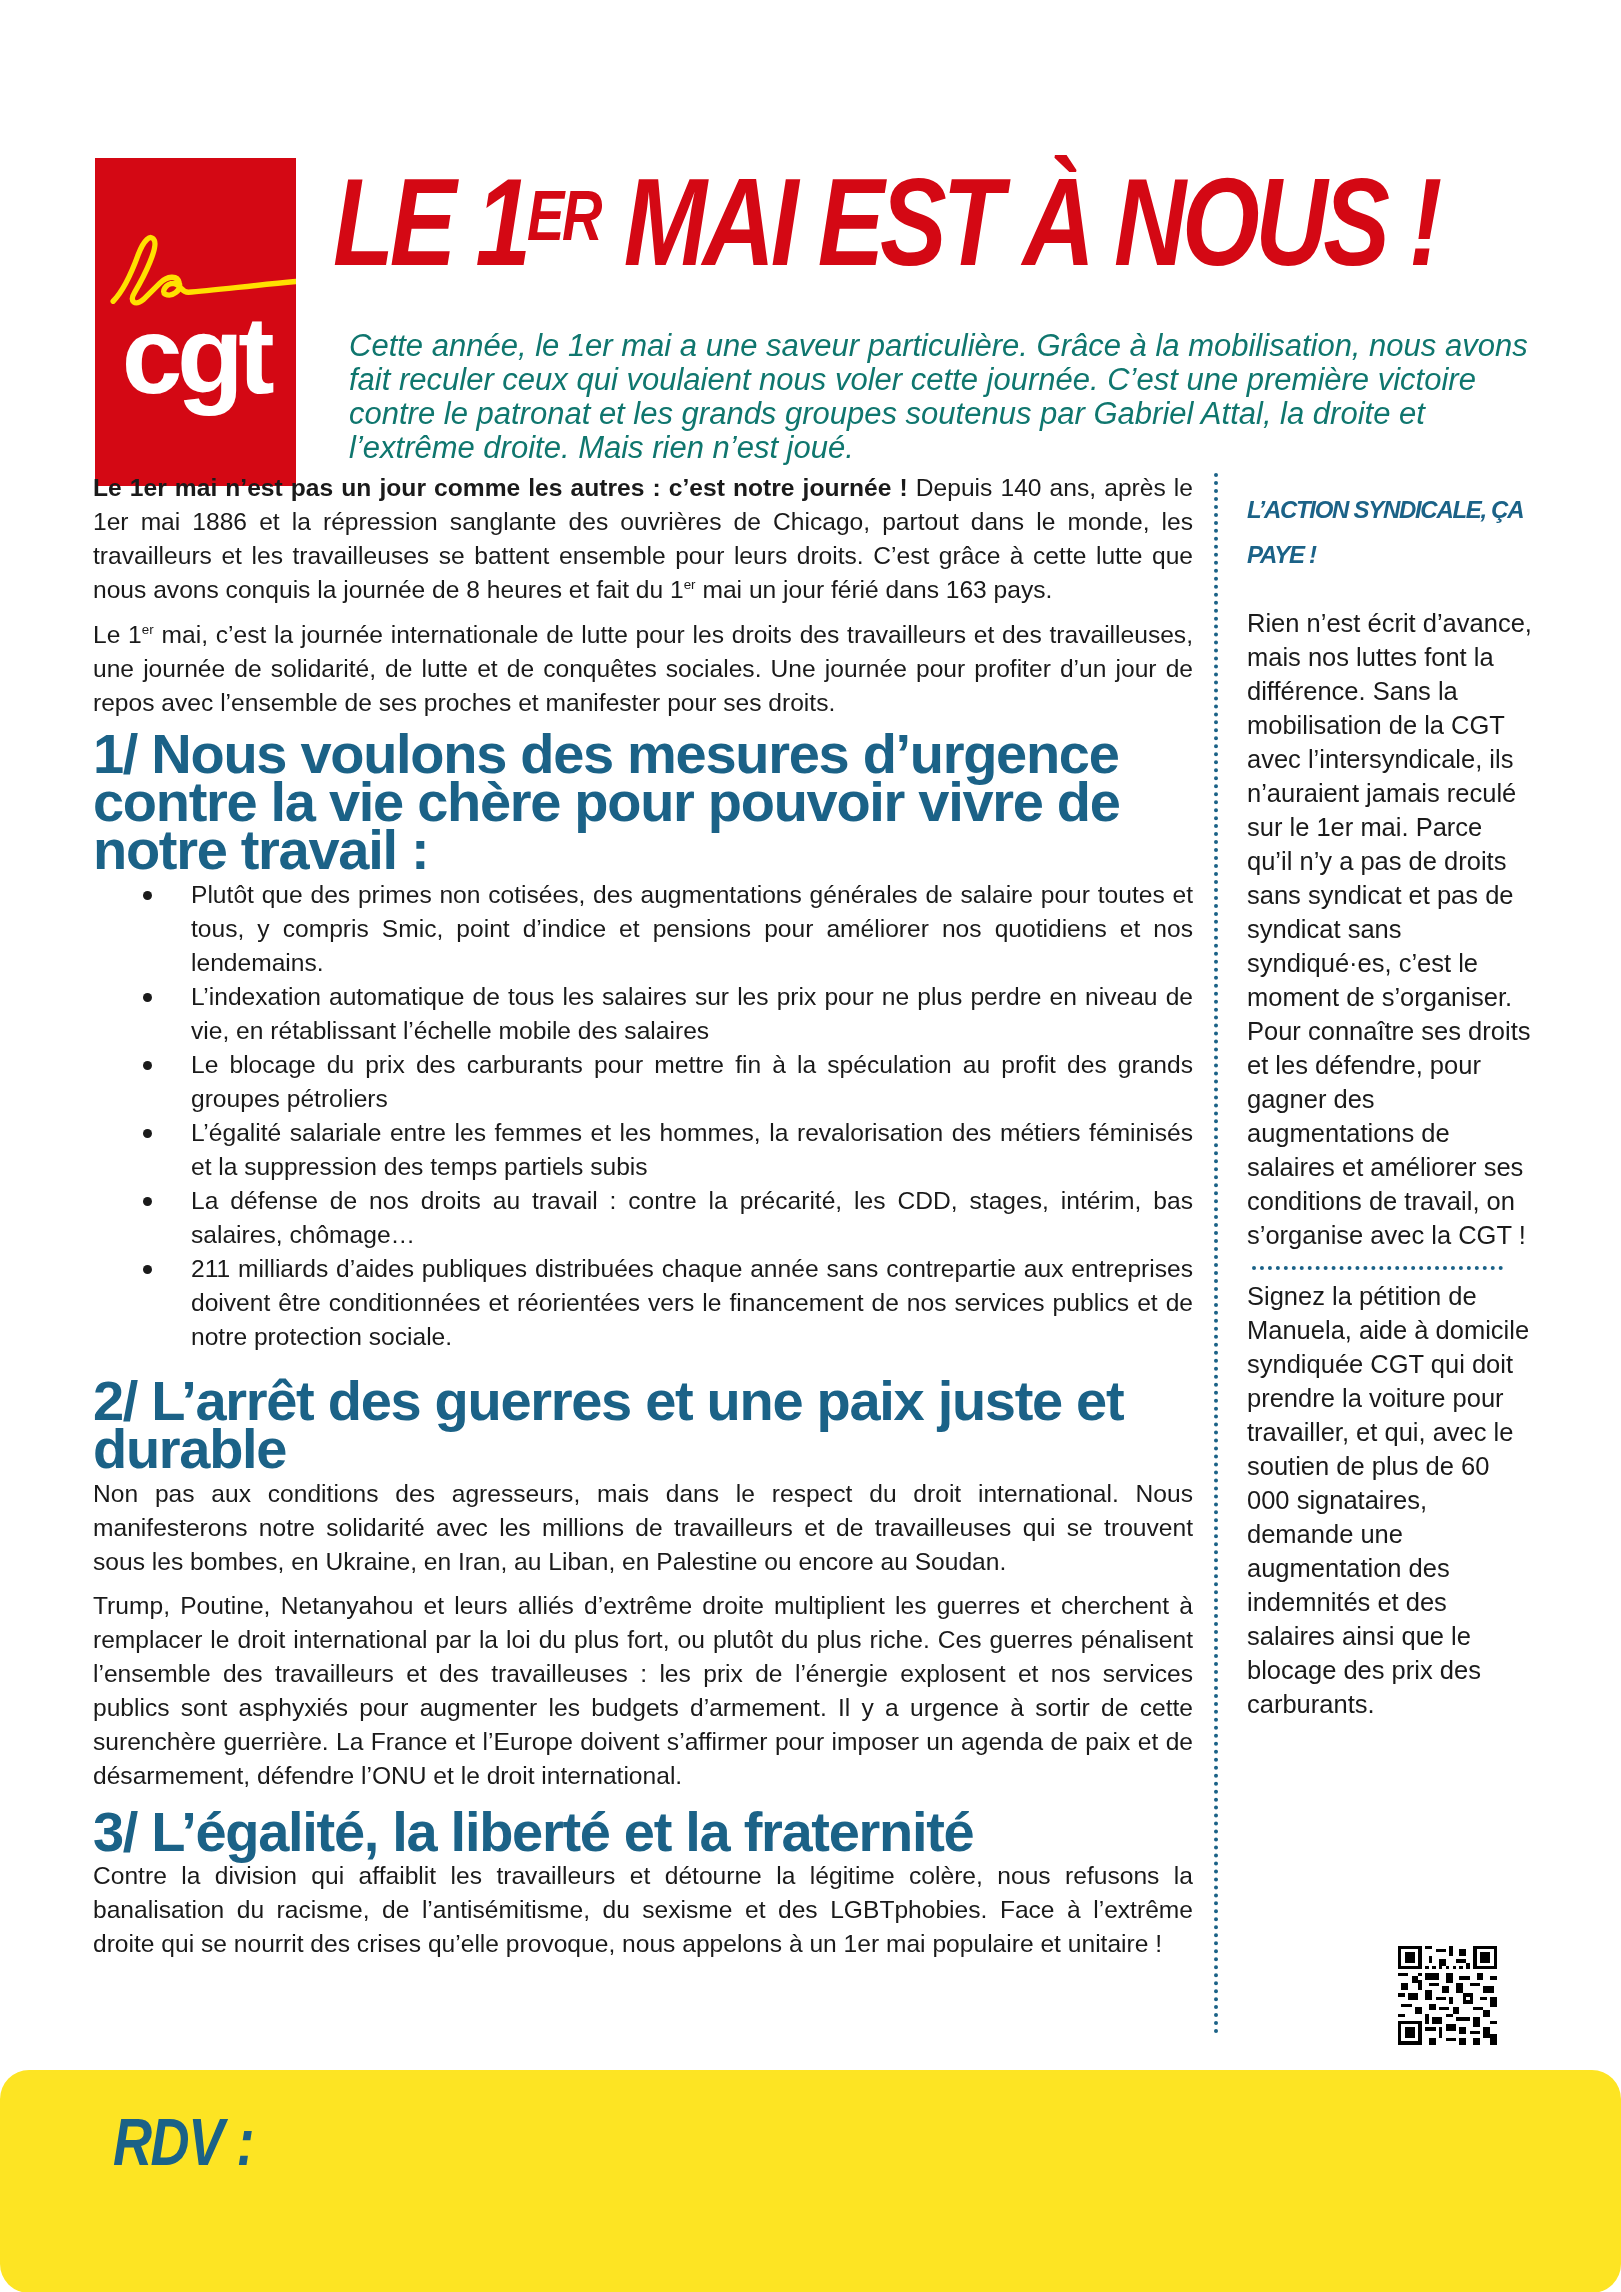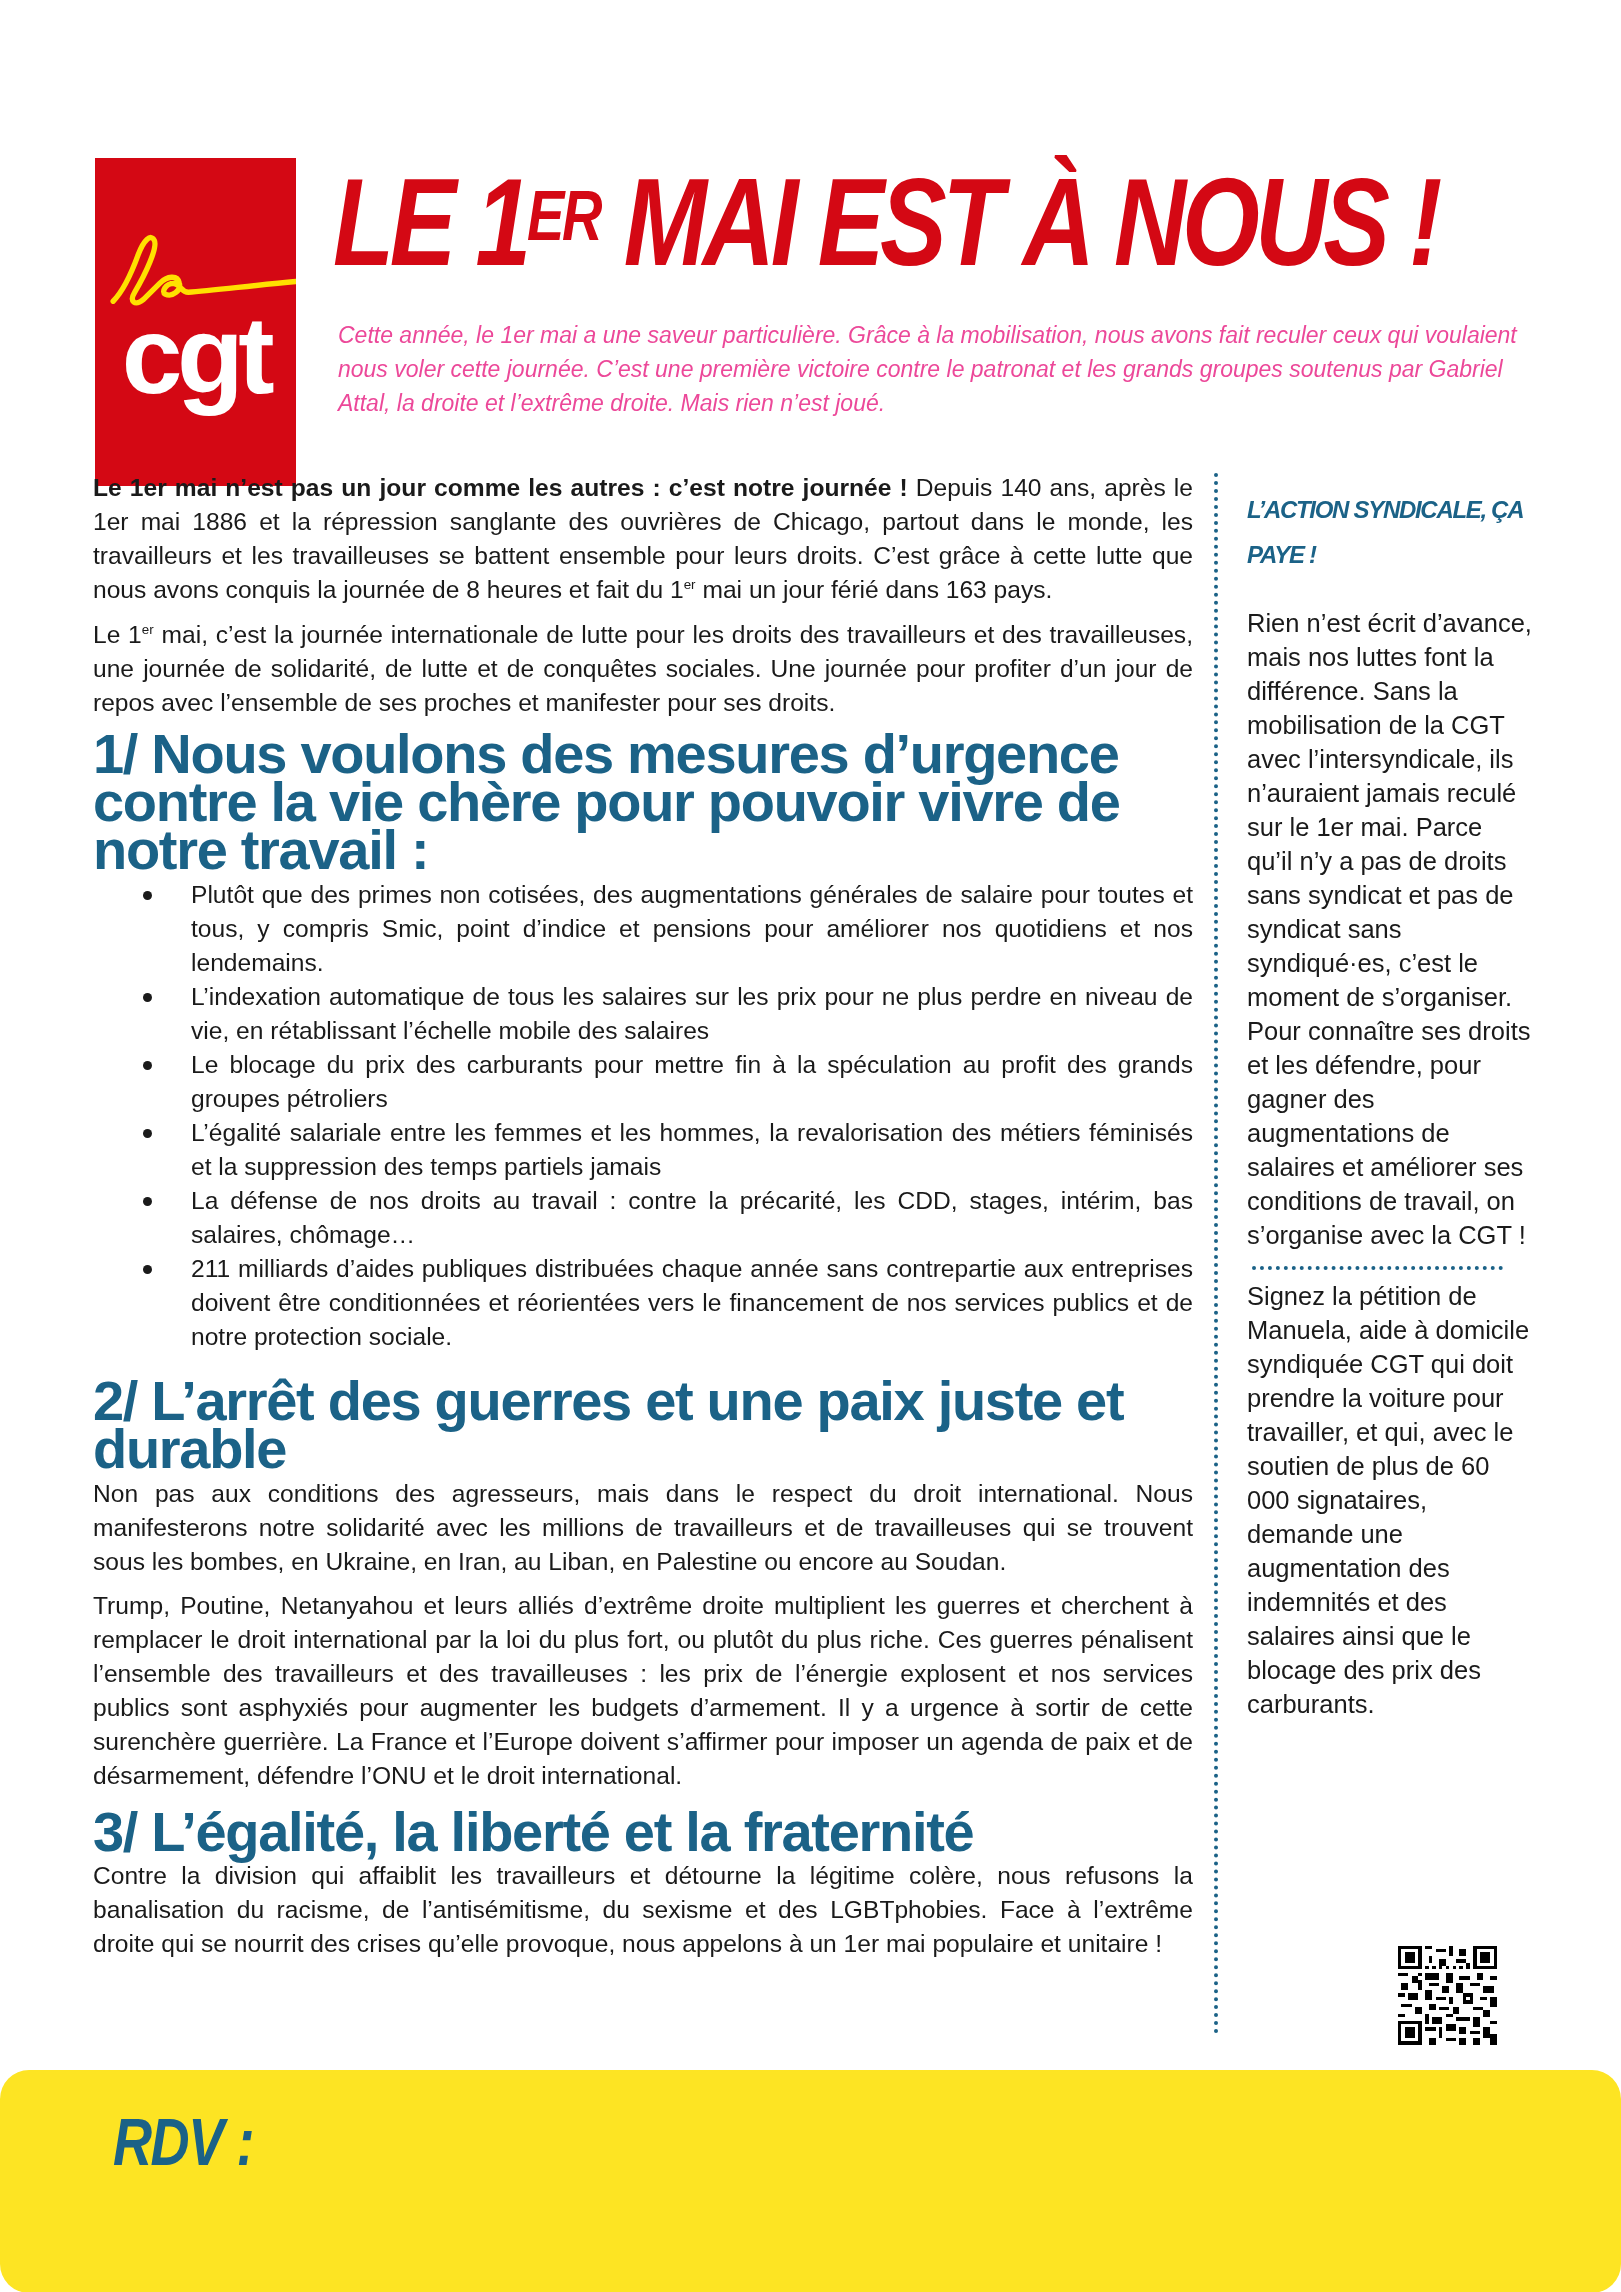--- a/index.html
+++ b/index.html
@@ -14,22 +14,22 @@
   }
   .logo svg { display:block; }
   .title {
     position:absolute; left:333px; top:159px; margin:0;
     font-family:"Liberation Sans", sans-serif; font-weight:bold; font-style:italic;
     color:#d40814; font-size:125px; line-height:125px; letter-spacing:-5.4px;
     transform:scaleX(0.80); transform-origin:left top; white-space:nowrap;
   }
   .title sup { font-size:70px; vertical-align:top; position:relative; top:-5.4px; letter-spacing:-2.7px; }
   .intro {
-    position:absolute; left:337px; top:317px; width:1191px; margin:1px;
-    font-style:italic; font-size:23px; line-height:34px; color:#ec4899;
+    position:absolute; left:337px; top:317px; width:1191px; margin:12px;
+    font-style:italic; font-size:31px; line-height:34px; color:#0f766e;
   }
   .main {
     position:absolute; left:93px; top:471px; width:1100px;
     font-size:24.6px; line-height:34px; color:#1a1a1a;
   }
   .main p { margin:0 0 10.7px 0; text-align:justify; }
   .main strong { font-weight:bold; }
   .main sup { font-size:13.4px; line-height:0; }
   .h2 {
     margin:5.4px 0 3.6px 0; color:#1b6287; font-weight:bold;
@@ -87,21 +87,21 @@
 
 <div class="main">
   <p><strong>Le 1er mai n’est pas un jour comme les autres : c’est notre journée !</strong><span> Depuis 140 ans, après le 1er mai 1886 et la répression sanglante des ouvrières de Chicago, partout dans le monde, les travailleurs et les travailleuses se battent ensemble pour leurs droits. C’est grâce à cette lutte que nous avons conquis la journée de 8 heures et fait du 1</span><sup>er</sup><span> mai un jour férié dans 163 pays.</span></p>
   <p><span>Le 1</span><sup>er</sup><span> mai, c’est la journée internationale de lutte pour les droits des travailleurs et des travailleuses, une journée de solidarité, de lutte et de conquêtes sociales. Une journée pour profiter d’un jour de repos avec l’ensemble de ses proches et manifester pour ses droits.</span></p>
 
   <h2 class="h2 first">1/ Nous voulons des mesures d’urgence contre la vie chère pour pouvoir vivre de notre travail :</h2>
   <ul class="bullets">
     <li><span class="dot"></span><span>Plutôt que des primes non cotisées, des augmentations générales de salaire pour toutes et tous, y compris Smic, point d’indice et pensions pour améliorer nos quotidiens et nos lendemains.</span></li>
     <li><span class="dot"></span><span>L’indexation automatique de tous les salaires sur les prix pour ne plus perdre en niveau de vie, en rétablissant l’échelle mobile des salaires</span></li>
     <li><span class="dot"></span><span>Le blocage du prix des carburants pour mettre fin à la spéculation au profit des grands groupes pétroliers</span></li>
-    <li><span class="dot"></span><span>L’égalité salariale entre les femmes et les hommes, la revalorisation des métiers féminisés et la suppression des temps partiels jamais</span></li>
+    <li><span class="dot"></span><span>L’égalité salariale entre les femmes et les hommes, la revalorisation des métiers féminisés et la suppression des temps partiels subis</span></li>
     <li><span class="dot"></span><span>La défense de nos droits au travail : contre la précarité, les CDD, stages, intérim, bas salaires, chômage…</span></li>
     <li><span class="dot"></span><span>211 milliards d’aides publiques distribuées chaque année sans contrepartie aux entreprises doivent être conditionnées et réorientées vers le financement de nos services publics et de notre protection sociale.</span></li>
   </ul>
 
   <h2 class="h2">2/ L’arrêt des guerres et une paix juste et durable</h2>
   <p>Non pas aux conditions des agresseurs, mais dans le respect du droit international. Nous manifesterons notre solidarité avec les millions de travailleurs et de travailleuses qui se trouvent sous les bombes, en Ukraine, en Iran, au Liban, en Palestine ou encore au Soudan.</p>
   <p>Trump, Poutine, Netanyahou et leurs alliés d’extrême droite multiplient les guerres et cherchent à remplacer le droit international par la loi du plus fort, ou plutôt du plus riche. Ces guerres pénalisent l’ensemble des travailleurs et des travailleuses : les prix de l’énergie explosent et nos services publics sont asphyxiés pour augmenter les budgets d’armement. Il y a urgence à sortir de cette surenchère guerrière. La France et l’Europe doivent s’affirmer pour imposer un agenda de paix et de désarmement, défendre l’ONU et le droit international.</p>
 
   <h2 class="h2" style="margin-top:14.3px">3/ L’égalité, la liberté et la fraternité</h2>
   <p>Contre la division qui affaiblit les travailleurs et détourne la légitime colère, nous refusons la banalisation du racisme, de l’antisémitisme, du sexisme et des LGBTphobies. Face à l’extrême droite qui se nourrit des crises qu’elle provoque, nous appelons à un 1er mai populaire et unitaire !</p>

